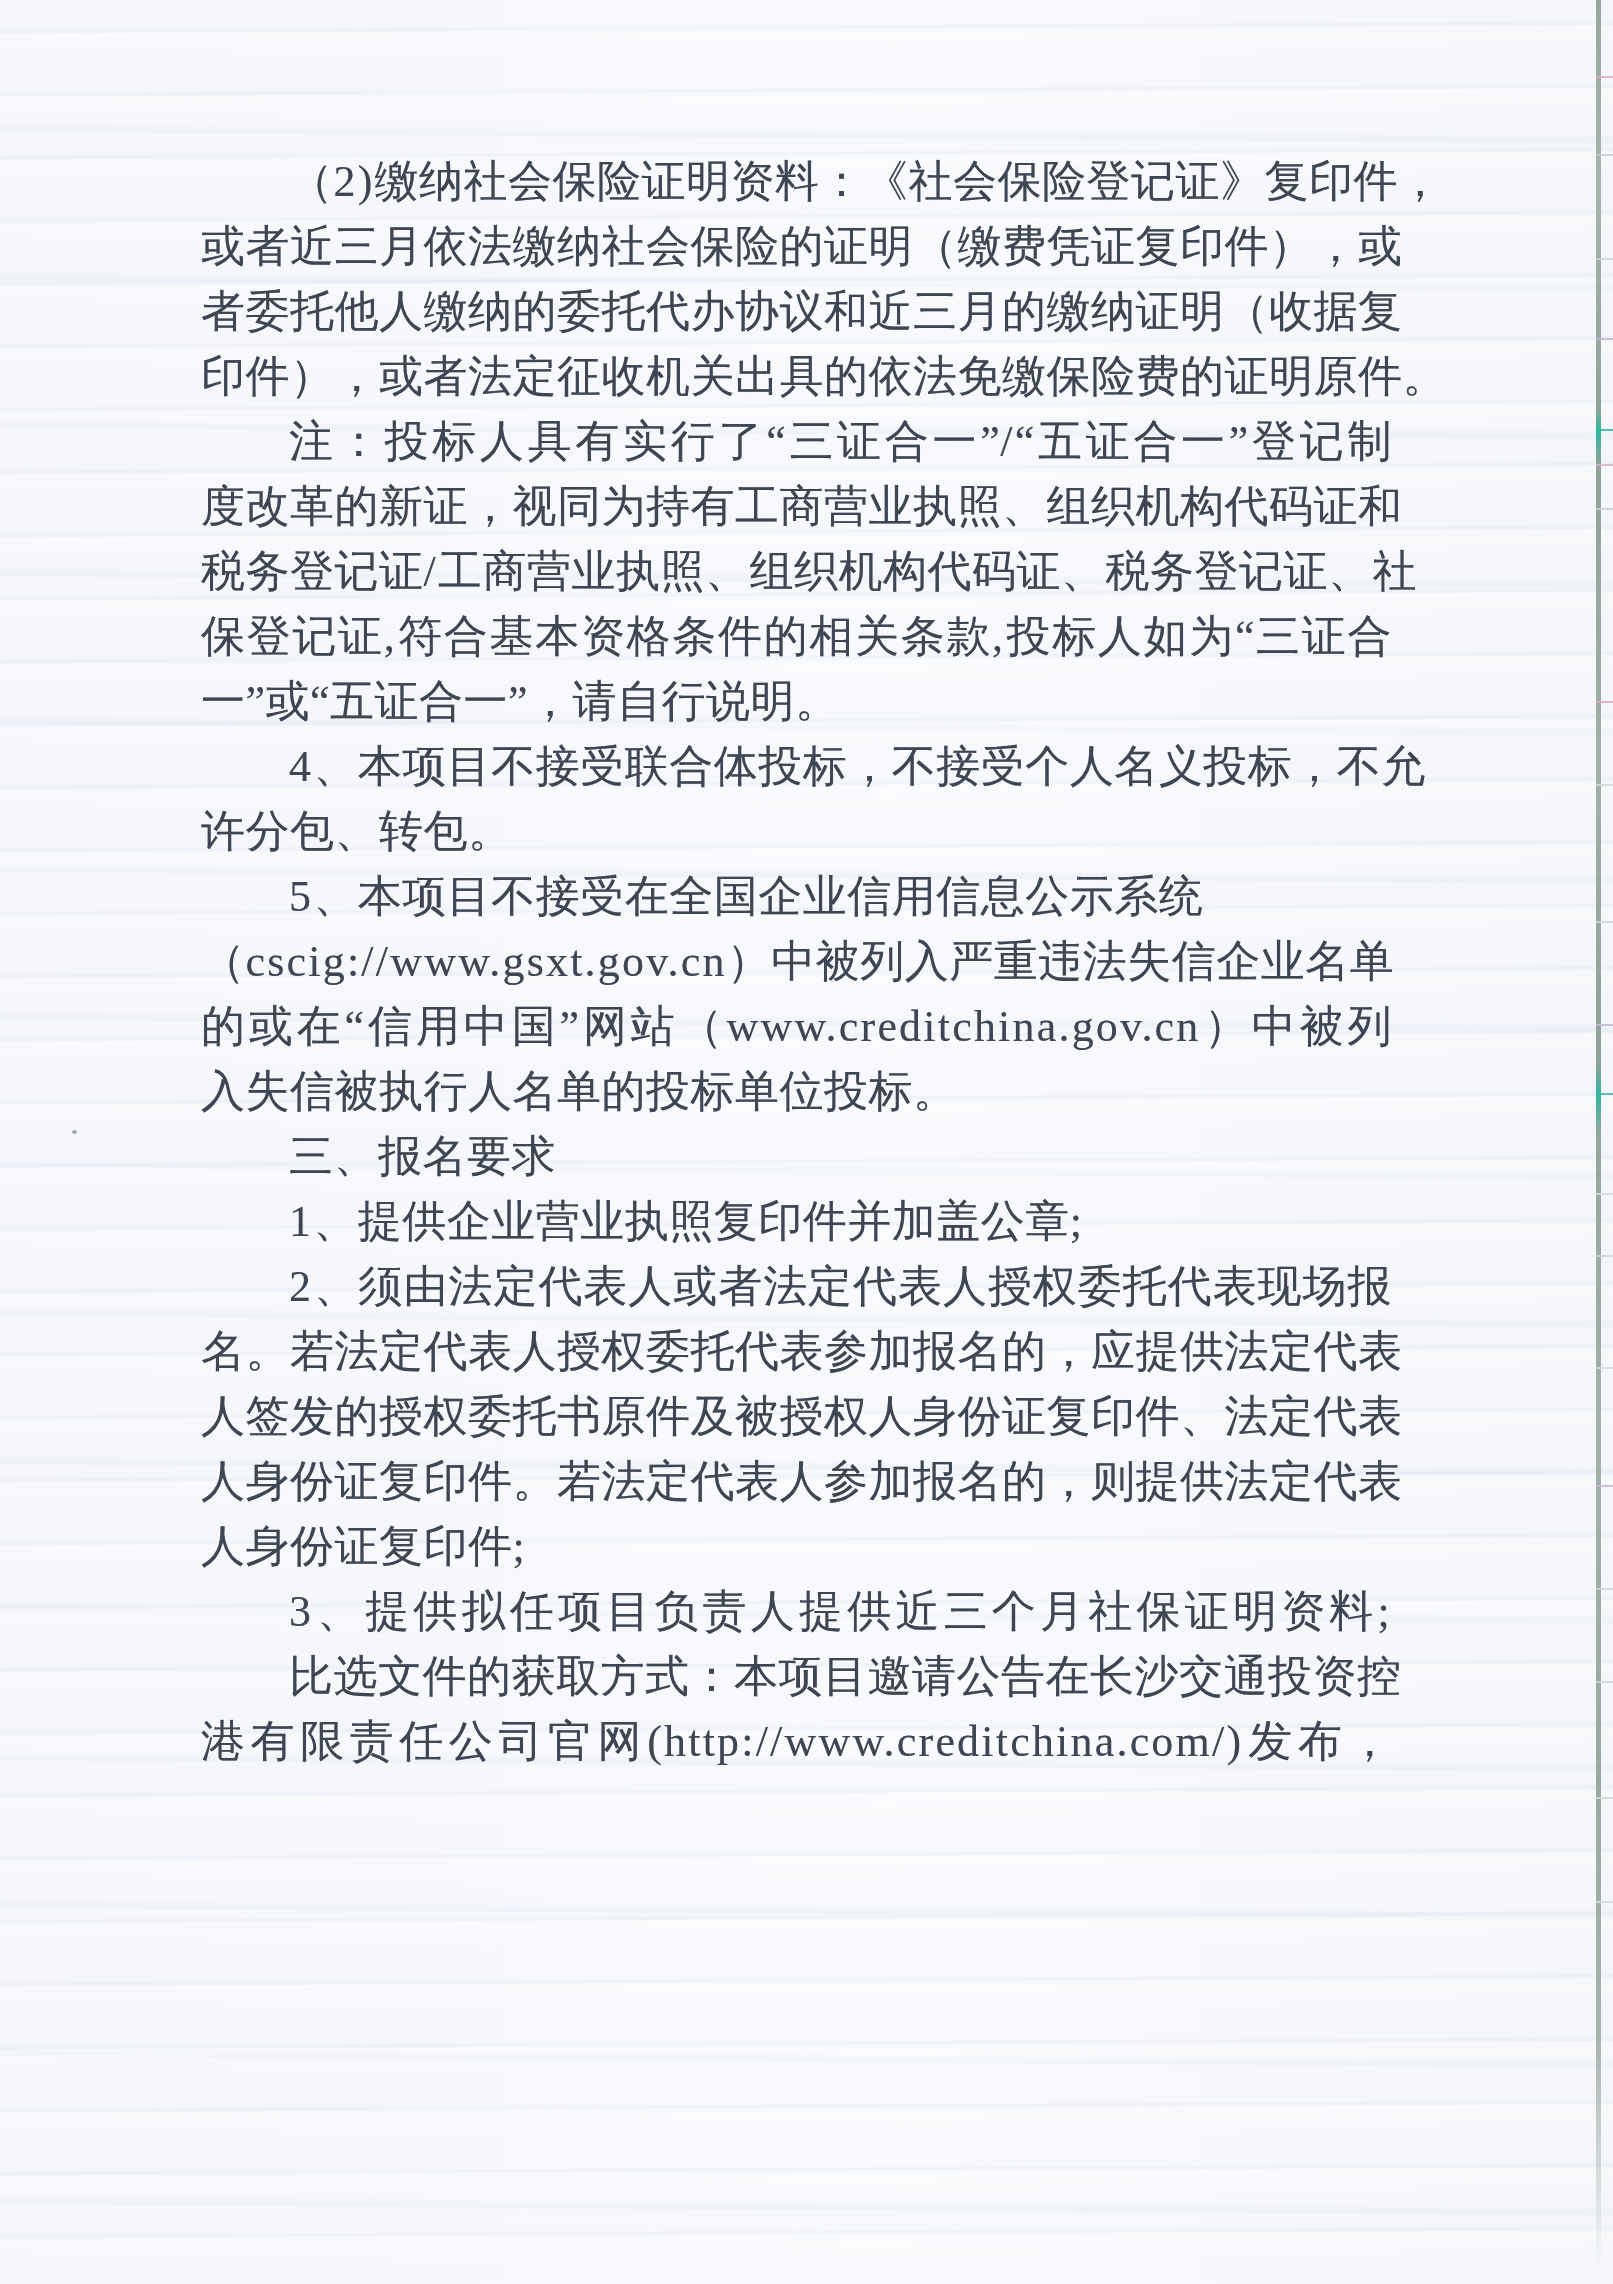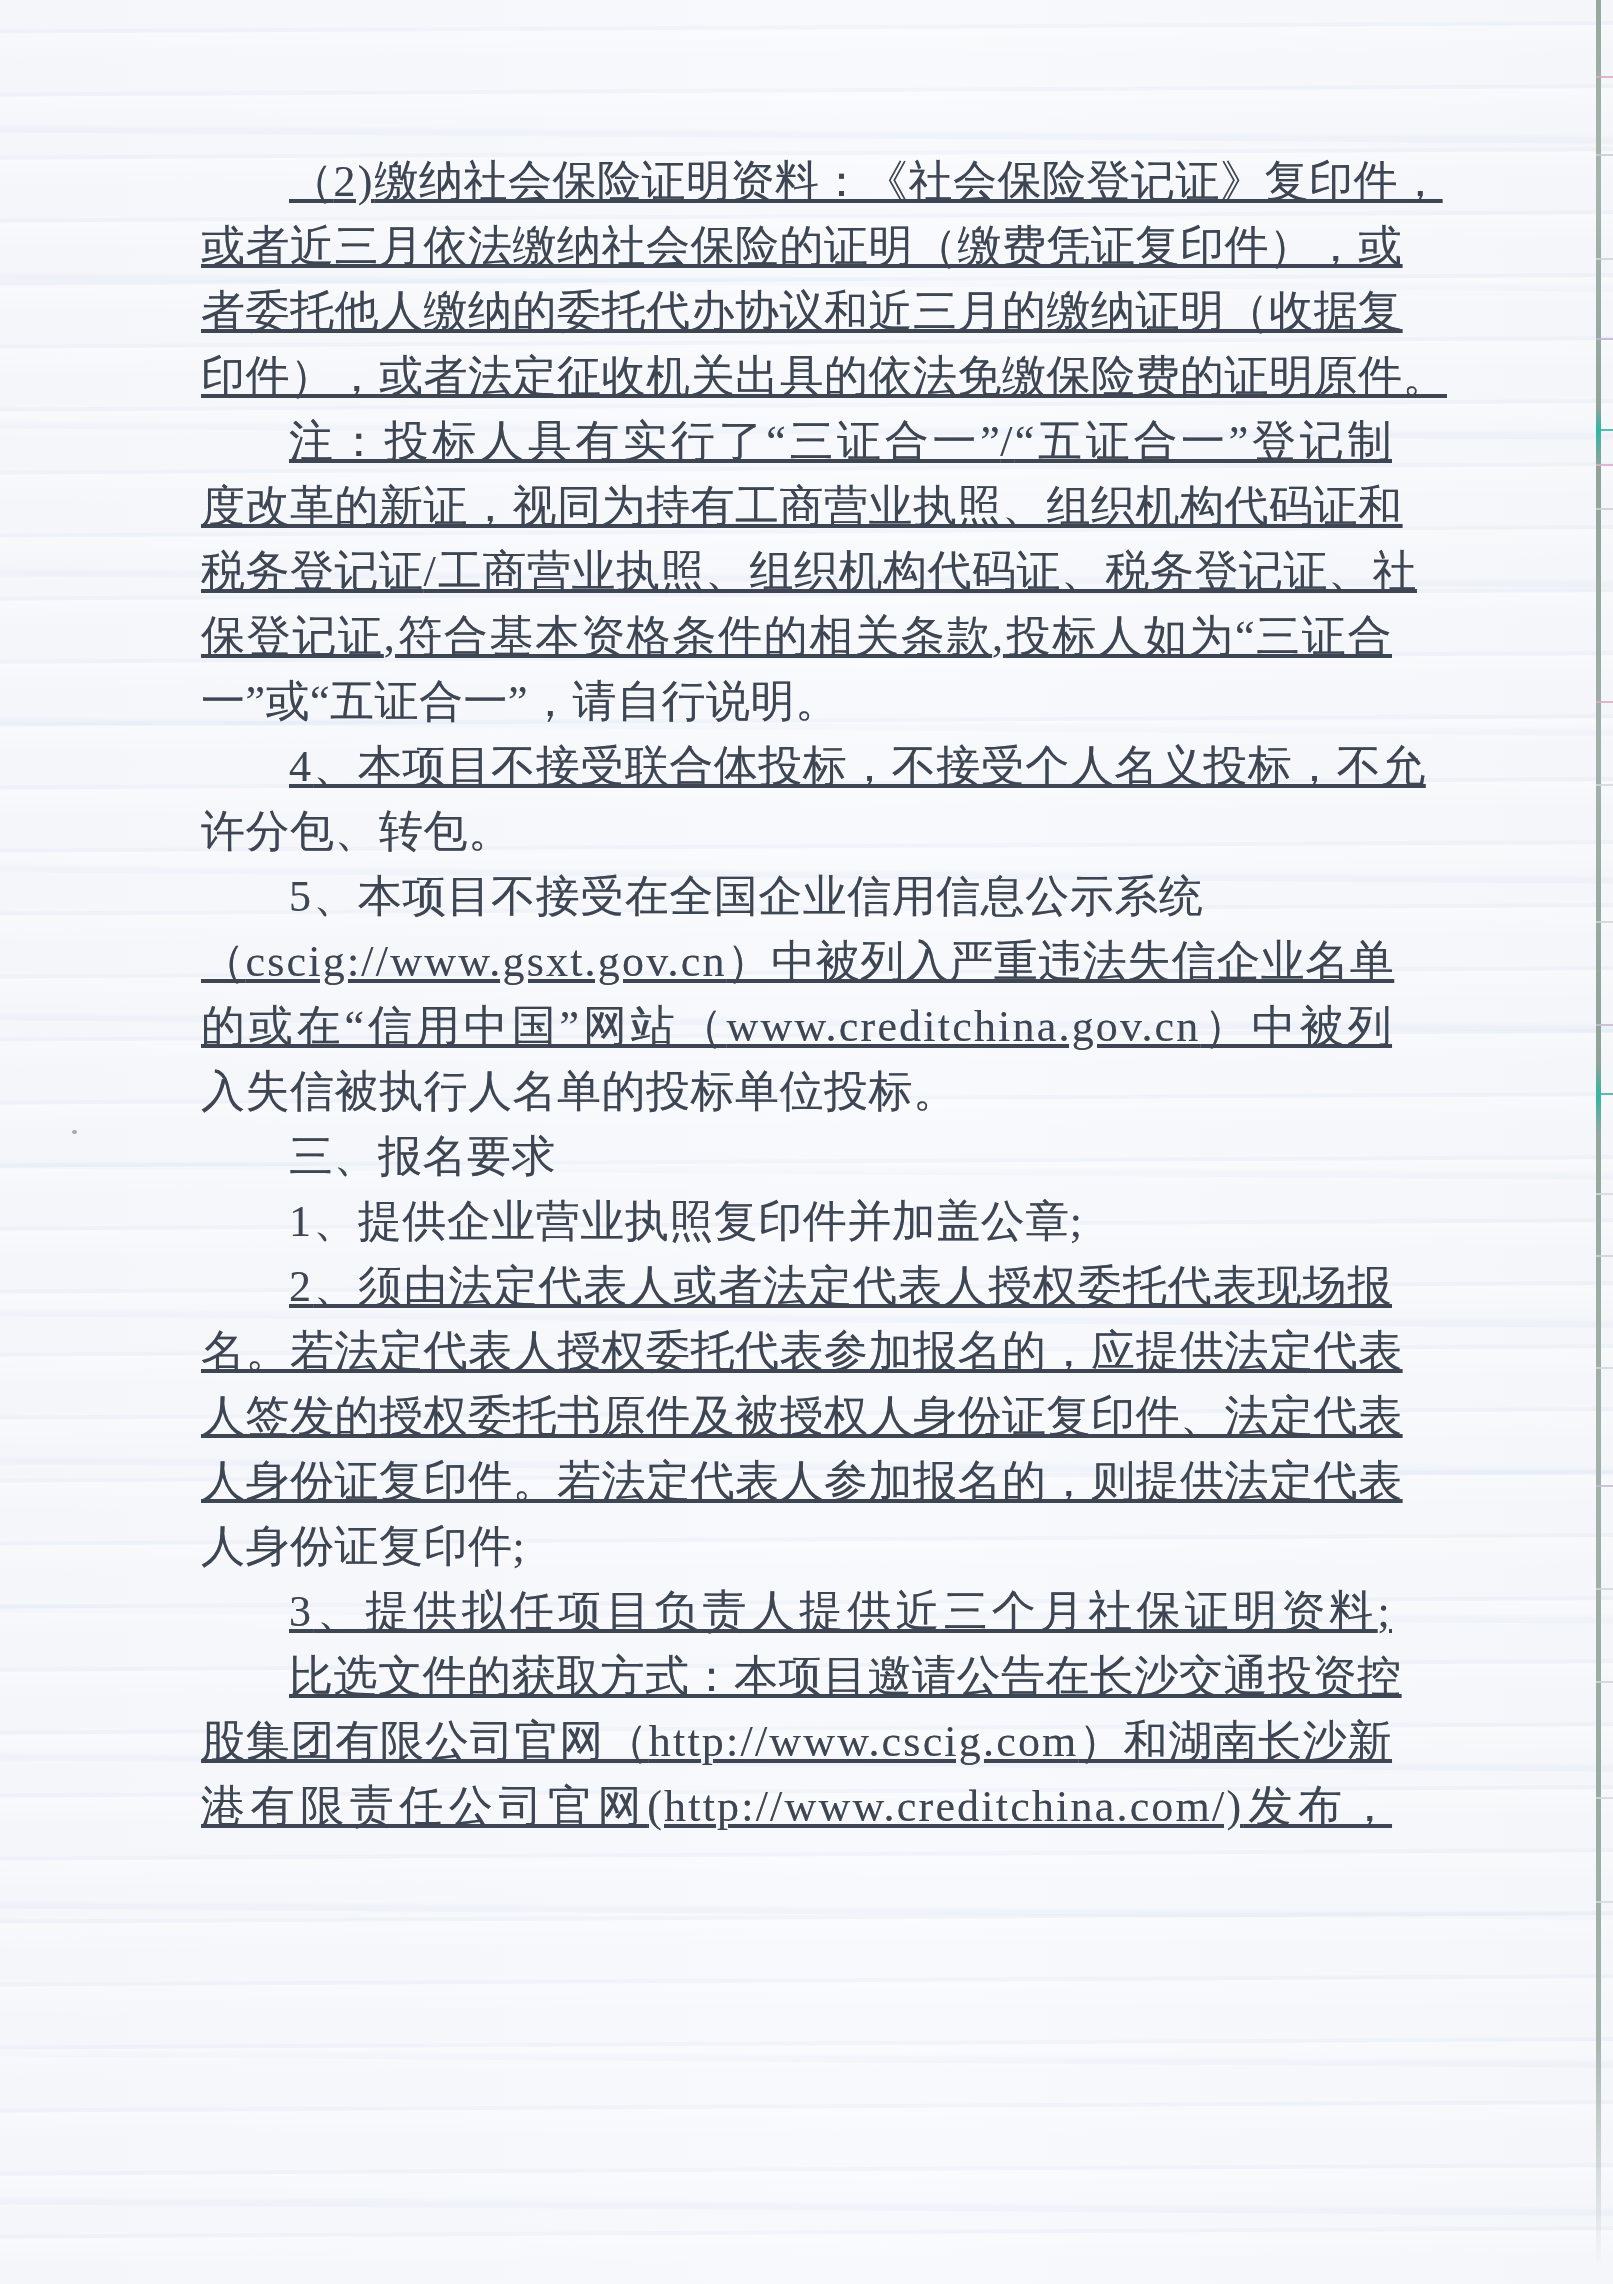--- a/index.html
+++ b/index.html
@@ -33,21 +33,21 @@
     color:#3e4654;
     text-shadow:0 0 0.6px rgba(62,70,84,0.45);
   }
   .line{
     white-space:nowrap;
     height:65px;
     text-align:justify;
     text-justify:inter-character;
   }
   .line.indent{text-indent:88px;}
-  .line.full{text-align-last:justify;text-decoration:underline;}
+  .line.full{text-align-last:justify;}
   .latin{letter-spacing:0.05em;}
   .scan-vline{
     position:absolute;
     pointer-events:none;
   }
   .tick{
     position:absolute;
     left:1596px;
     width:17.6px;height:2px;
     opacity:0.85;
@@ -83,21 +83,20 @@
       <div class="line"><span class="txt">入失信被执行人名单的投标单位投标。</span></div>
       <div class="line indent"><span class="txt">三、报名要求</span></div>
       <div class="line indent"><span class="txt"><span class="latin">1</span>、提供企业营业执照复印件并加盖公章<span class="latin">;</span></span></div>
       <div class="line indent full"><span class="txt"><span class="latin">2</span>、须由法定代表人或者法定代表人授权委托代表现场报</span></div>
       <div class="line full"><span class="txt">名。若法定代表人授权委托代表参加报名的，应提供法定代表</span></div>
       <div class="line full"><span class="txt">人签发的授权委托书原件及被授权人身份证复印件、法定代表</span></div>
       <div class="line full"><span class="txt">人身份证复印件。若法定代表人参加报名的，则提供法定代表</span></div>
       <div class="line"><span class="txt">人身份证复印件<span class="latin">;</span></span></div>
       <div class="line indent full"><span class="txt"><span class="latin">3</span>、提供拟任项目负责人提供近三个月社保证明资料<span class="latin">;</span></span></div>
       <div class="line indent full"><span class="txt">比选文件的获取方式：本项目邀请公告在长沙交通投资控</span></div>
-      <div class="line full"><span class="txt">股集团有限公司官网（<span class="latin">http://www.cscig.com</span>）和湖南长沙新</span></div>
       <div class="line full"><span class="txt">港有限责任公司官网<span class="latin">(http://www.creditchina.com/)</span>发布，</span></div>
     </div>
 
   <div class="scan-vline" style="left: 1596px; top: 0px; width: 4.9px; height: 2266px; background: linear-gradient(rgb(150, 168, 158) 0%, rgb(166, 180, 174) 8%, rgb(143, 163, 153) 18%, rgb(47, 183, 161) 19%, rgb(143, 163, 153) 20.5%, rgb(162, 176, 170) 34%, rgb(141, 162, 152) 47%, rgb(47, 183, 161) 48.3%, rgb(147, 167, 157) 50%, rgb(163, 177, 171) 64%, rgb(151, 170, 161) 78%, rgb(166, 180, 174) 90%, rgba(166, 180, 174, 0) 100%);"></div>
 
   <div id="ticks-layer">
       <div class="tick" style="top: 76px; background: rgb(221, 169, 194);"></div>
       <div class="tick" style="top: 154px; background: rgb(197, 205, 211);"></div>
       <div class="tick" style="top: 258px; background: rgb(205, 212, 215);"></div>
       <div class="tick" style="top: 338px; background: rgb(195, 179, 212);"></div>

